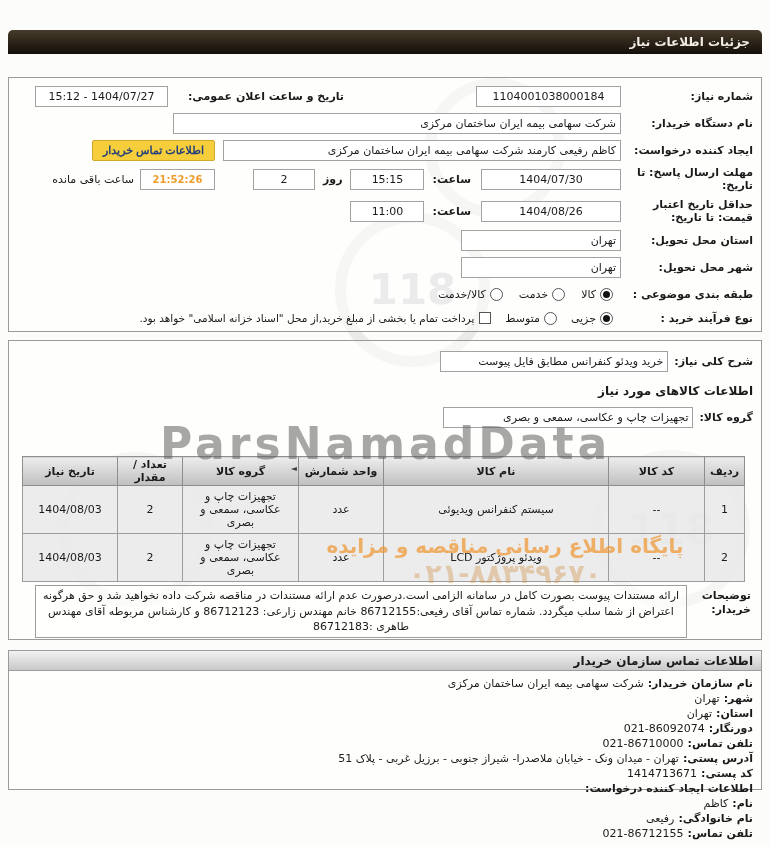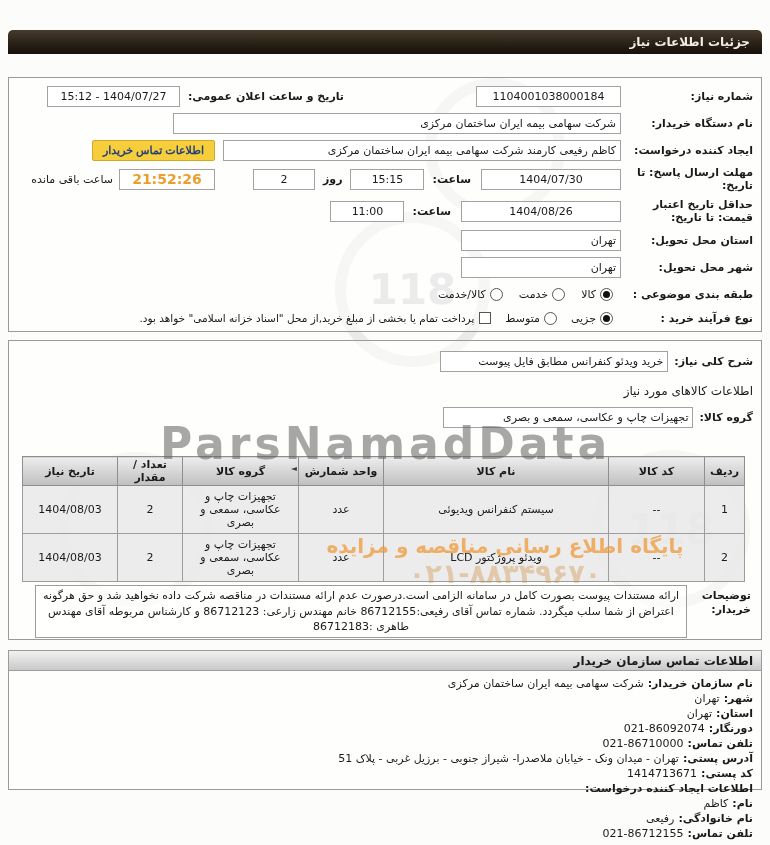--- a/index.html
+++ b/index.html
@@ -50,37 +50,37 @@
   .cell132 { flex:0 0 132px; width:132px; font-weight:bold; line-height:13px; white-space:normal; }
   .inp {
     background:#fff; border:1px solid #a2a2a2; height:21px; flex:0 0 auto;
     display:flex; align-items:center; justify-content:center; padding:0 4px;
     font-size:11px; white-space:nowrap; overflow:hidden;
   }
   .inp.start { justify-content:flex-start; }
   .ltr { direction:ltr; }
   .ltr-iso { direction:ltr; unicode-bidi:isolate; }
   .countdown {
-    border:1px solid #a2a2a2; background:#fff; width:96px; height:21px; flex:0 0 auto;
+    border:1px solid #a2a2a2; background:#fff; width:75px; height:21px; flex:0 0 auto;
     display:flex; align-items:center; justify-content:center;
-    color:#ee9d2b; font-weight:bold; font-size:14px; direction:ltr;
+    color:#ee9d2b; font-weight:bold; font-size:10px; direction:ltr;
   }
   .ybtn {
     background:#f6cd3b; border:1px solid #d2a829; border-radius:2px; color:#23407a;
     font-weight:bold; font-size:11px; font-family:Liberation Sans, sans-serif; height:21px; padding:0 10px;
     display:flex; align-items:center; cursor:pointer; flex:0 0 auto; white-space:nowrap;
   }
   .radio { width:13px; height:13px; border:1px solid #555; border-radius:50%; background:#fff; position:relative; flex:0 0 auto; display:inline-block; }
   .radio.checked::after { content:""; position:absolute; inset:2px; border-radius:50%; background:#111; }
   .chk { width:12px; height:12px; border:1px solid #555; background:#fff; flex:0 0 auto; display:inline-block; }
   .optgroup { display:flex; align-items:center; gap:4px; flex:0 0 auto; }
   .opt { white-space:nowrap; }
   .chktext { white-space:nowrap; font-size:10.5px; margin-right:5px; }
   
-  .sec-title { font-weight:normal; font-size:12px; }
+  .sec-title { font-weight:bold; font-size:12px; }
   table.items { border-collapse:collapse; table-layout:fixed; width:722px; position:absolute; top:115px; right:16px; }
   .items th {
     background:linear-gradient(#ededed,#bfbfbf); border:1px solid #8e8e8e;
     height:25px; font-size:11px; font-weight:bold; text-align:center; position:relative; padding:1px;
   }
   .items td { border:1px solid #9d9d9d; background:rgba(233,233,233,.85); height:48px; text-align:center; font-size:11px; padding:2px; }
   .thsort { position:absolute; right:1px; top:7px; font-size:8px; color:#3c3c3c; }
   .notes-row { position:absolute; top:244px; right:0; left:0; display:flex; align-items:flex-start; padding:0 10px; }
   .notes-lbl { flex:0 0 62px; width:62px; font-weight:bold; line-height:14px; padding-top:4px; white-space:normal; }
   .notes-box {
@@ -119,21 +119,21 @@
 <div class="topbar">
   <span>جزئیات اطلاعات نیاز</span>
 </div>
 
 <div class="panel" id="panel-need">
 
   <div class="row" style="top:6px">
     <span class="cell132">شماره نیاز:</span>
     <div class="inp ltr" style="width:145px">1104001038000184</div>
     <span class="lbl" style="margin-right:132px">تاریخ و ساعت اعلان عمومی:</span>
-    <div class="inp ltr" style="width:133px; margin-right:8px">15:12 - 1404/07/27</div>
+    <div class="inp ltr" style="width:133px; margin-right:20px">15:12 - 1404/07/27</div>
   </div>
 
   <div class="row" style="top:33px">
     <span class="cell132">نام دستگاه خریدار:</span>
     <div class="inp start" style="width:448px">شرکت سهامی بیمه ایران ساختمان مرکزی</div>
   </div>
 
   <div class="row" style="top:60px">
     <span class="cell132">ایجاد کننده درخواست:</span>
     <div class="inp start" style="width:398px">کاظم رفیعی کارمند شرکت سهامی بیمه ایران ساختمان مرکزی</div>
@@ -146,21 +146,21 @@
     <span class="lbl" style="margin-right:10px">ساعت:</span>
     <div class="inp ltr" style="width:74px; margin-right:8px">15:15</div>
     <span class="lbl" style="margin-right:8px">روز</span>
     <div class="inp ltr" style="width:62px; margin-right:8px">2</div>
     <div class="countdown" style="margin-right:38px">21:52:26</div>
     <span style="margin-right:6px; white-space:nowrap">ساعت باقی مانده</span>
   </div>
 
   <div class="row tall" style="top:118px">
     <span class="cell132">حداقل تاریخ اعتبار قیمت: تا تاریخ:</span>
-    <div class="inp ltr" style="width:160px">1404/08/26</div>
+    <div class="inp ltr" style="width:140px">1404/08/26</div>
     <span class="lbl" style="margin-right:10px">ساعت:</span>
     <div class="inp ltr" style="width:74px; margin-right:8px">11:00</div>
   </div>
 
   <div class="row" style="top:150px">
     <span class="cell132">استان محل تحویل:</span>
     <div class="inp start" style="width:160px">تهران</div>
   </div>
 
   <div class="row" style="top:177px">

